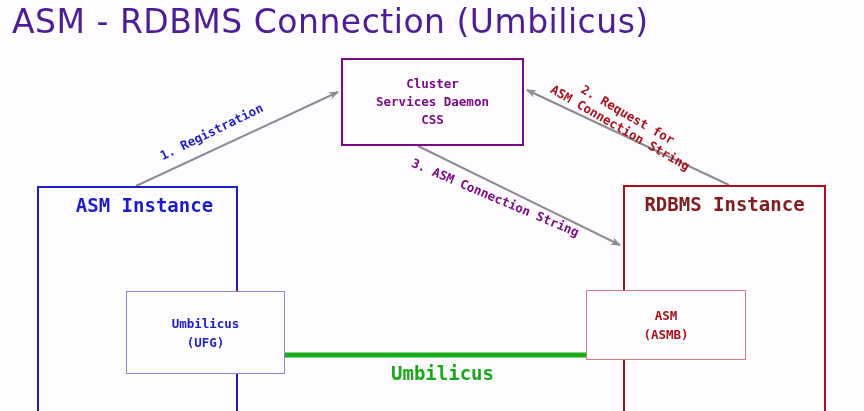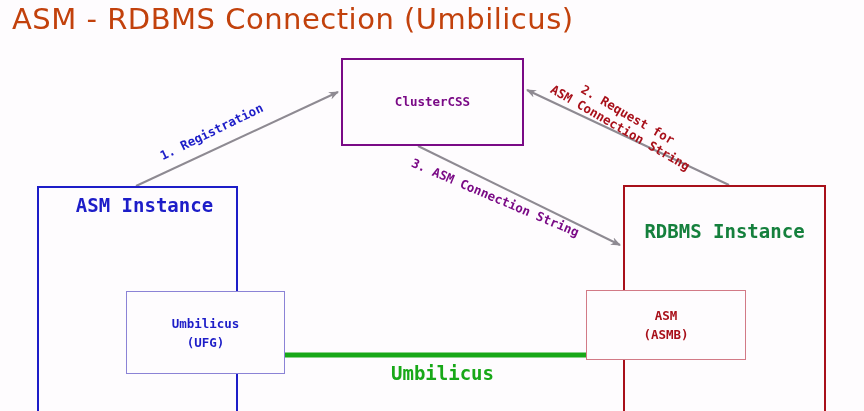--- a/index.html
+++ b/index.html
@@ -12,43 +12,43 @@
       height: 411px;
       position: relative;
       overflow: hidden;
       font-family: "DejaVu Sans Mono", "Liberation Mono", monospace;
     }
     .title {
       position: absolute;
       left: 12px;
       top: 2px;
       font-family: "DejaVu Sans", "Liberation Sans", sans-serif;
-      font-size: 29px;
-      color: #c2410c;
+      font-size: 33px;
+      color: #4c1d95;
       letter-spacing: 0.5px;
       white-space: nowrap;
     }
     svg.links {
       position: absolute;
       left: 0;
       top: 0;
     }
     .box {
       position: absolute;
       box-sizing: border-box;
       background: transparent;
     }
     .css-box {
       left: 341px;
       top: 58px;
       width: 183px;
       height: 88px;
       border: 2px solid #7a0a86;
       display: flex;
-      flex-direction: row;
+      flex-direction: column;
       align-items: center;
       justify-content: center;
       text-align: center;
     }
     .css-box span {
       display: block;
       color: #7a0a86;
       font-weight: bold;
       font-size: 12.5px;
       line-height: 18px;
@@ -72,21 +72,21 @@
       position: absolute;
       top: 6px;
       left: 0;
       right: 0;
       text-align: center;
       font-weight: bold;
       font-size: 19px;
       white-space: nowrap;
     }
     .asm-instance .instance-title { color: #1d1dc8; padding-left: 14px; }
-    .rdbms-instance .instance-title { color: #15803d; margin-top: 27px; }
+    .rdbms-instance .instance-title { color: #7f1d1d; }
     .proc-box {
       position: absolute;
       box-sizing: border-box;
       background: #fefcfe;
       display: flex;
       flex-direction: column;
       align-items: center;
       justify-content: center;
       text-align: center;
     }
@@ -163,20 +163,21 @@
     </marker>
   </defs>
   <line x1="136" y1="186" x2="338" y2="92" stroke="#8e8a92" stroke-width="2" marker-end="url(#arrowhead)"></line>
   <line x1="729" y1="185" x2="527" y2="90" stroke="#8e8a92" stroke-width="2" marker-end="url(#arrowhead)"></line>
   <line x1="418" y1="146" x2="620" y2="245" stroke="#8e8a92" stroke-width="2" marker-end="url(#arrowhead)"></line>
   <line x1="285" y1="355" x2="586" y2="355" stroke="#18a818" stroke-width="5"></line>
 </svg>
 
 <div class="box css-box">
   <span>Cluster</span>
+  <span>Services Daemon</span>
   <span>CSS</span>
 </div>
 
 <div class="box asm-instance">
   <div class="instance-title">ASM Instance</div>
 </div>
 
 <div class="box rdbms-instance">
   <div class="instance-title">RDBMS Instance</div>
 </div>

